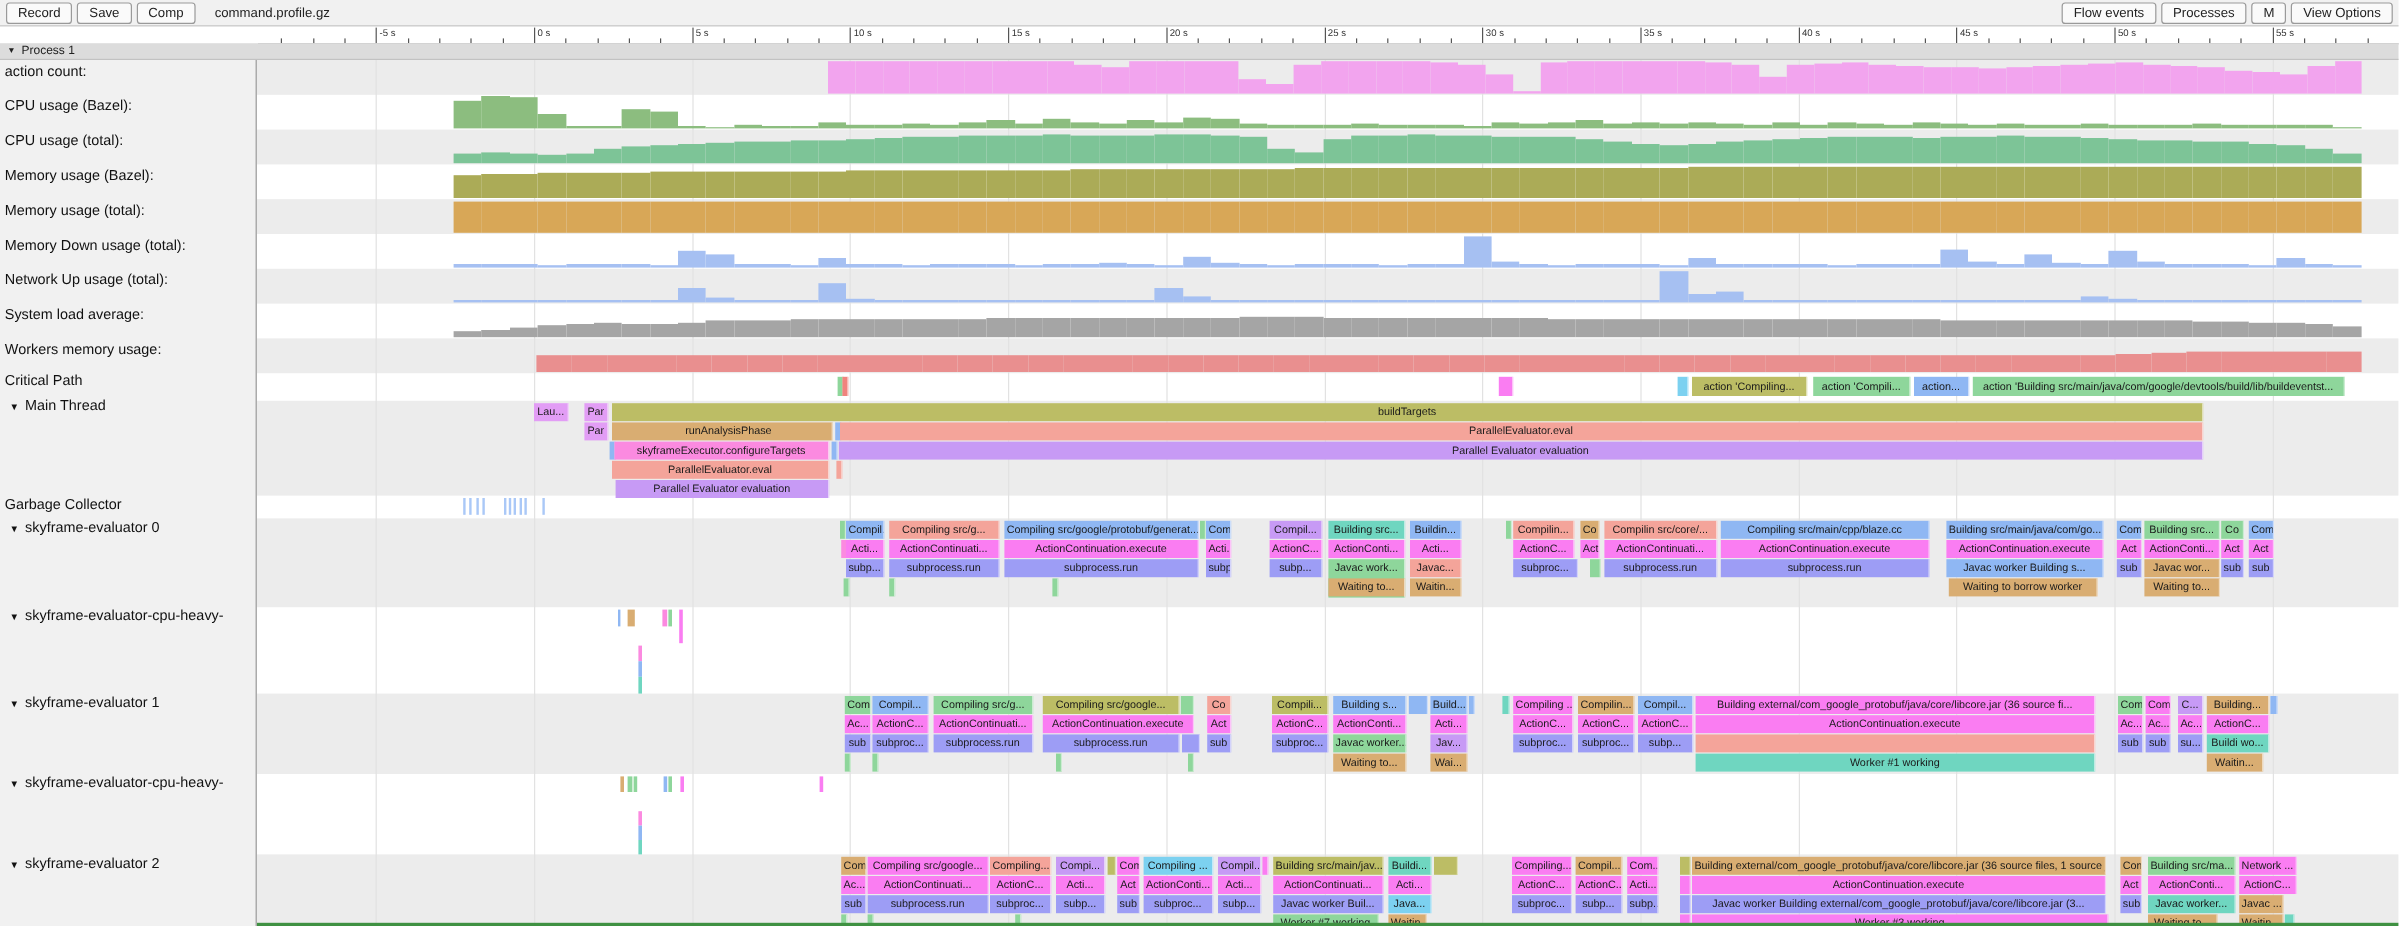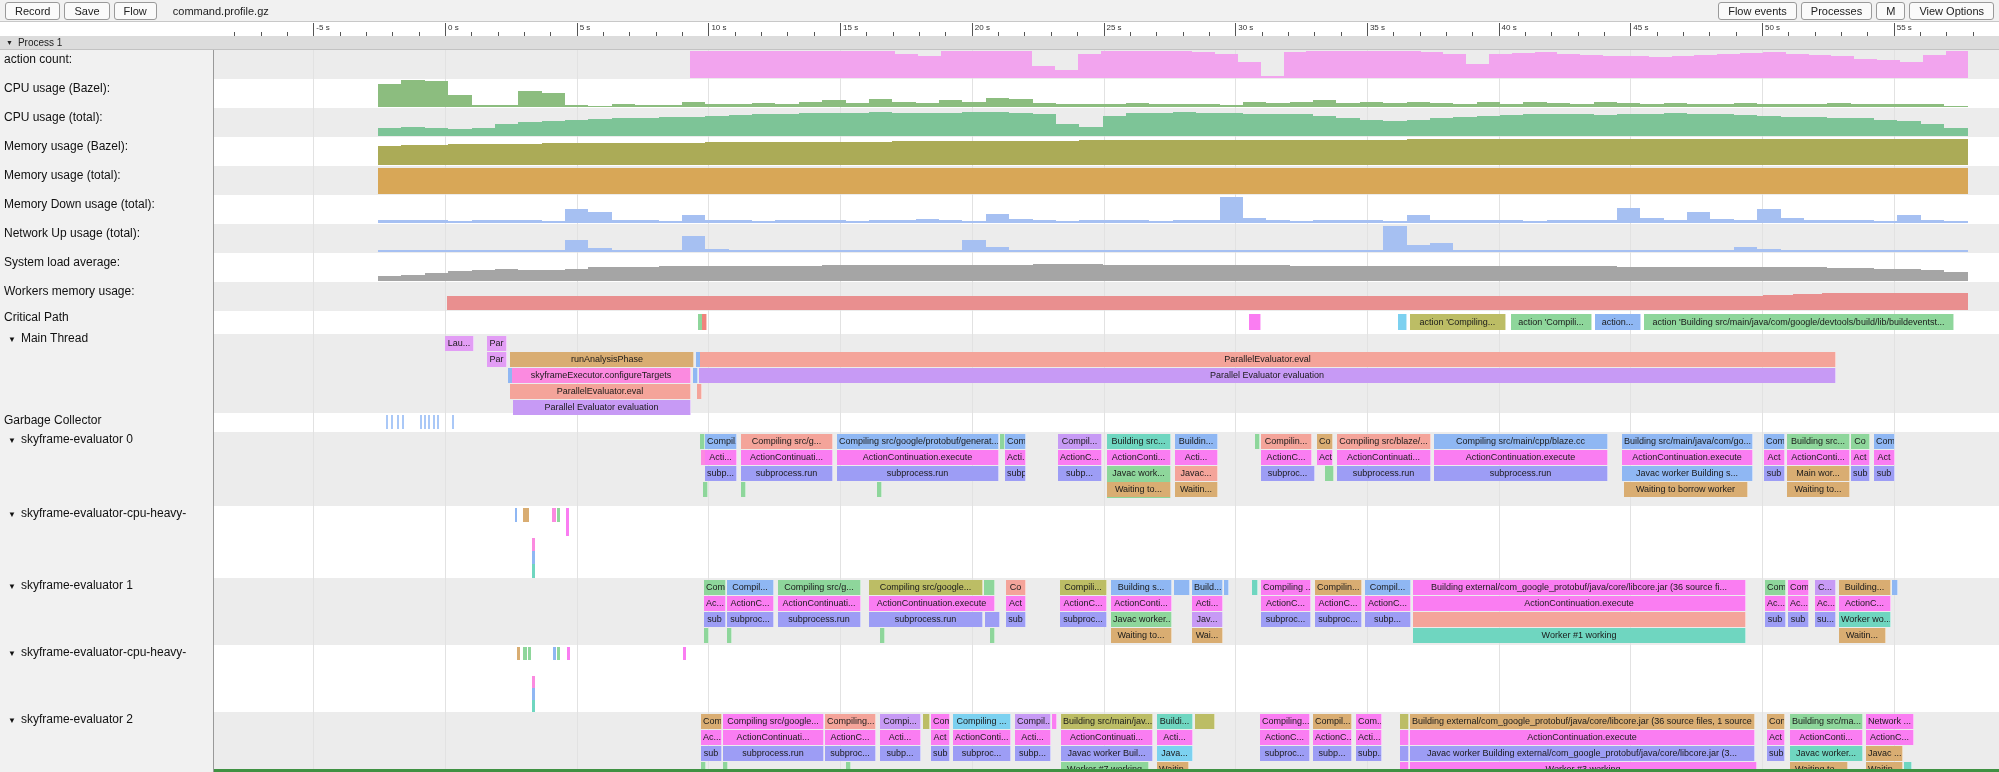--- a/index.html
+++ b/index.html
@@ -40,21 +40,21 @@
   .rect{position:absolute;}
 </style>
 </head>
 <body>
 
 <div id="app">
   <div class="toolbar">
     <span id="tb-left" style="display: flex; gap: 4px;">
         <button class="tbtn">Record</button>
         <button class="tbtn">Save</button>
-        <button class="tbtn">Flow</button>
+        <button class="tbtn">Comp</button>
       </span>
     <span class="tb-title">command.profile.gz</span>
     <span class="tb-spacer"></span>
     <span id="tb-right" style="display: flex; gap: 4px;">
         <button class="tbtn">Flow events</button>
         <button class="tbtn">Processes</button>
         <button class="tbtn">M</button>
         <button class="tbtn">View Options</button>
       </span>
   </div>
@@ -803,20 +803,21 @@
       <div class="slice" style="left: 484px; width: 2px; top: 264px; height: 16px; line-height: 16px; background: rgb(142, 214, 155);"></div>
       <div class="slice" style="left: 488px; width: 2px; top: 264px; height: 16px; line-height: 16px; background: rgb(240, 131, 125);"></div>
       <div class="slice" style="left: 1035px; width: 12px; top: 264px; height: 16px; line-height: 16px; background: rgb(250, 125, 242);"></div>
       <div class="slice" style="left: 1184px; width: 9px; top: 264px; height: 16px; line-height: 16px; background: rgb(124, 209, 240);"></div>
       <div class="slice" style="left: 1196px; width: 96px; top: 264px; height: 16px; line-height: 16px; background: rgb(188, 189, 101);">action 'Compiling...</div>
       <div class="slice" style="left: 1297px; width: 81px; top: 264px; height: 16px; line-height: 16px; background: rgb(142, 214, 155);">action 'Compili...</div>
       <div class="slice" style="left: 1381px; width: 46px; top: 264px; height: 16px; line-height: 16px; background: rgb(143, 183, 243);">action...</div>
       <div class="slice" style="left: 1430px; width: 310px; top: 264px; height: 16px; line-height: 16px; background: rgb(142, 214, 155);">action 'Building src/main/java/com/google/devtools/build/lib/buildeventst...</div>
       <div class="slice" style="left: 231px; width: 29px; top: 286px; height: 15px; line-height: 15px; background: rgb(226, 157, 245);">Lau...</div>
       <div class="slice" style="left: 273px; width: 20px; top: 286px; height: 15px; line-height: 15px; background: rgb(226, 157, 245);">Par</div>
+      <div class="slice" style="left: 296px; width: 1326px; top: 286px; height: 15px; line-height: 15px; background: rgb(188, 189, 101);">buildTargets</div>
       <div class="slice" style="left: 273px; width: 20px; top: 302px; height: 15px; line-height: 15px; background: rgb(226, 157, 245);">Par</div>
       <div class="slice" style="left: 296px; width: 184px; top: 302px; height: 15px; line-height: 15px; background: rgb(217, 173, 114); padding-left: 13px;">runAnalysisPhase</div>
       <div class="slice" style="left: 482px; width: 3px; top: 302px; height: 15px; line-height: 15px; background: rgb(143, 183, 243);"></div>
       <div class="slice" style="left: 486px; width: 1136px; top: 302px; height: 15px; line-height: 15px; background: rgb(244, 164, 154);">ParallelEvaluator.eval</div>
       <div class="slice" style="left: 294px; width: 4px; top: 318px; height: 15px; line-height: 15px; background: rgb(143, 183, 243);"></div>
       <div class="slice" style="left: 298px; width: 179px; top: 318px; height: 15px; line-height: 15px; background: rgb(251, 138, 224);">skyframeExecutor.configureTargets</div>
       <div class="slice" style="left: 479px; width: 5px; top: 318px; height: 15px; line-height: 15px; background: rgb(143, 183, 243);"></div>
       <div class="slice" style="left: 485px; width: 1137px; top: 318px; height: 15px; line-height: 15px; background: rgb(199, 154, 245);">Parallel Evaluator evaluation</div>
       <div class="slice" style="left: 296px; width: 181px; top: 334px; height: 15px; line-height: 15px; background: rgb(244, 164, 154);">ParallelEvaluator.eval</div>
       <div class="slice" style="left: 483px; width: 4px; top: 334px; height: 15px; line-height: 15px; background: rgb(244, 164, 154);"></div>
@@ -826,21 +827,21 @@
       <div class="slice" style="left: 527px; width: 92px; top: 384px; height: 15px; line-height: 15px; background: rgb(244, 164, 154);">Compiling src/g...</div>
       <div class="slice" style="left: 623px; width: 162px; top: 384px; height: 15px; line-height: 15px; background: rgb(143, 183, 243);">Compiling src/google/protobuf/generat...</div>
       <div class="slice" style="left: 786px; width: 3px; top: 384px; height: 15px; line-height: 15px; background: rgb(142, 214, 155);"></div>
       <div class="slice" style="left: 791px; width: 21px; top: 384px; height: 15px; line-height: 15px; background: rgb(143, 183, 243);">Comp...</div>
       <div class="slice" style="left: 844px; width: 44px; top: 384px; height: 15px; line-height: 15px; background: rgb(199, 154, 245);">Compil...</div>
       <div class="slice" style="left: 893px; width: 64px; top: 384px; height: 15px; line-height: 15px; background: rgb(111, 214, 192);">Building src...</div>
       <div class="slice" style="left: 961px; width: 43px; top: 384px; height: 15px; line-height: 15px; background: rgb(143, 183, 243);">Buildin...</div>
       <div class="slice" style="left: 1041px; width: 3px; top: 384px; height: 15px; line-height: 15px; background: rgb(142, 214, 155);"></div>
       <div class="slice" style="left: 1047px; width: 51px; top: 384px; height: 15px; line-height: 15px; background: rgb(244, 164, 154);">Compilin...</div>
       <div class="slice" style="left: 1103px; width: 16px; top: 384px; height: 15px; line-height: 15px; background: rgb(217, 173, 114);">Co</div>
-      <div class="slice" style="left: 1123px; width: 94px; top: 384px; height: 15px; line-height: 15px; background: rgb(244, 164, 154);">Compiling src/blaze/...</div>
+      <div class="slice" style="left: 1123px; width: 94px; top: 384px; height: 15px; line-height: 15px; background: rgb(244, 164, 154);">Compilin src/core/...</div>
       <div class="slice" style="left: 1220px; width: 174px; top: 384px; height: 15px; line-height: 15px; background: rgb(143, 183, 243);">Compiling src/main/cpp/blaze.cc</div>
       <div class="slice" style="left: 1408px; width: 131px; top: 384px; height: 15px; line-height: 15px; background: rgb(143, 183, 243);">Building src/main/java/com/go...</div>
       <div class="slice" style="left: 1550px; width: 21px; top: 384px; height: 15px; line-height: 15px; background: rgb(143, 183, 243);">Com</div>
       <div class="slice" style="left: 1573px; width: 63px; top: 384px; height: 15px; line-height: 15px; background: rgb(142, 214, 155);">Building src...</div>
       <div class="slice" style="left: 1637px; width: 19px; top: 384px; height: 15px; line-height: 15px; background: rgb(142, 214, 155);">Co</div>
       <div class="slice" style="left: 1660px; width: 21px; top: 384px; height: 15px; line-height: 15px; background: rgb(143, 183, 243);">Com</div>
       <div class="slice" style="left: 487px; width: 3px; top: 400px; height: 15px; line-height: 15px; background: rgb(251, 138, 224);"></div>
       <div class="slice" style="left: 491px; width: 32px; top: 400px; height: 15px; line-height: 15px; background: rgb(250, 125, 242);">Acti...</div>
       <div class="slice" style="left: 527px; width: 92px; top: 400px; height: 15px; line-height: 15px; background: rgb(250, 125, 242);">ActionContinuati...</div>
       <div class="slice" style="left: 623px; width: 162px; top: 400px; height: 15px; line-height: 15px; background: rgb(250, 125, 242);">ActionContinuation.execute</div>
@@ -863,21 +864,21 @@
       <div class="slice" style="left: 791px; width: 21px; top: 416px; height: 15px; line-height: 15px; background: rgb(157, 157, 245);">subp...</div>
       <div class="slice" style="left: 844px; width: 44px; top: 416px; height: 15px; line-height: 15px; background: rgb(157, 157, 245);">subp...</div>
       <div class="slice" style="left: 893px; width: 64px; top: 416px; height: 32px; line-height: 15px; background: rgb(142, 214, 155);">Javac work...</div>
       <div class="slice" style="left: 961px; width: 43px; top: 416px; height: 15px; line-height: 15px; background: rgb(244, 164, 154);">Javac...</div>
       <div class="slice" style="left: 1047px; width: 54px; top: 416px; height: 15px; line-height: 15px; background: rgb(157, 157, 245);">subproc...</div>
       <div class="slice" style="left: 1111px; width: 9px; top: 416px; height: 15px; line-height: 15px; background: rgb(142, 214, 155);"></div>
       <div class="slice" style="left: 1123px; width: 94px; top: 416px; height: 15px; line-height: 15px; background: rgb(157, 157, 245);">subprocess.run</div>
       <div class="slice" style="left: 1220px; width: 174px; top: 416px; height: 15px; line-height: 15px; background: rgb(157, 157, 245);">subprocess.run</div>
       <div class="slice" style="left: 1408px; width: 131px; top: 416px; height: 15px; line-height: 15px; background: rgb(143, 183, 243);">Javac worker Building s...</div>
       <div class="slice" style="left: 1550px; width: 21px; top: 416px; height: 15px; line-height: 15px; background: rgb(157, 157, 245);">sub</div>
-      <div class="slice" style="left: 1573px; width: 63px; top: 416px; height: 15px; line-height: 15px; background: rgb(217, 173, 114);">Main wor...</div>
+      <div class="slice" style="left: 1573px; width: 63px; top: 416px; height: 15px; line-height: 15px; background: rgb(217, 173, 114);">Javac wor...</div>
       <div class="slice" style="left: 1637px; width: 19px; top: 416px; height: 15px; line-height: 15px; background: rgb(157, 157, 245);">sub</div>
       <div class="slice" style="left: 1660px; width: 21px; top: 416px; height: 15px; line-height: 15px; background: rgb(157, 157, 245);">sub</div>
       <div class="slice" style="left: 489px; width: 2px; top: 432px; height: 15px; line-height: 15px; background: rgb(142, 214, 155);"></div>
       <div class="slice" style="left: 527px; width: 2px; top: 432px; height: 15px; line-height: 15px; background: rgb(142, 214, 155);"></div>
       <div class="slice" style="left: 663px; width: 2px; top: 432px; height: 15px; line-height: 15px; background: rgb(142, 214, 155);"></div>
       <div class="slice" style="left: 893px; width: 64px; top: 432px; height: 15px; line-height: 15px; background: rgb(217, 173, 114);">Waiting to...</div>
       <div class="slice" style="left: 961px; width: 43px; top: 432px; height: 15px; line-height: 15px; background: rgb(217, 173, 114);">Waitin...</div>
       <div class="slice" style="left: 1410px; width: 124px; top: 432px; height: 15px; line-height: 15px; background: rgb(217, 173, 114);">Waiting to borrow worker</div>
       <div class="slice" style="left: 1573px; width: 63px; top: 432px; height: 15px; line-height: 15px; background: rgb(217, 173, 114);">Waiting to...</div>
       <div class="slice" style="left: 490px; width: 22px; top: 530px; height: 15px; line-height: 15px; background: rgb(142, 214, 155);">Com</div>
@@ -926,21 +927,21 @@
       <div class="slice" style="left: 846px; width: 47px; top: 562px; height: 15px; line-height: 15px; background: rgb(157, 157, 245);">subproc...</div>
       <div class="slice" style="left: 897px; width: 61px; top: 562px; height: 15px; line-height: 15px; background: rgb(142, 214, 155);">Javac worker...</div>
       <div class="slice" style="left: 978px; width: 31px; top: 562px; height: 15px; line-height: 15px; background: rgb(199, 154, 245);">Jav...</div>
       <div class="slice" style="left: 1047px; width: 50px; top: 562px; height: 15px; line-height: 15px; background: rgb(157, 157, 245);">subproc...</div>
       <div class="slice" style="left: 1101px; width: 47px; top: 562px; height: 15px; line-height: 15px; background: rgb(157, 157, 245);">subproc...</div>
       <div class="slice" style="left: 1151px; width: 46px; top: 562px; height: 15px; line-height: 15px; background: rgb(157, 157, 245);">subp...</div>
       <div class="slice" style="left: 1199px; width: 333px; top: 562px; height: 15px; line-height: 15px; background: rgb(244, 164, 154);"></div>
       <div class="slice" style="left: 1551px; width: 21px; top: 562px; height: 15px; line-height: 15px; background: rgb(157, 157, 245);">sub</div>
       <div class="slice" style="left: 1574px; width: 21px; top: 562px; height: 15px; line-height: 15px; background: rgb(157, 157, 245);">sub</div>
       <div class="slice" style="left: 1601px; width: 21px; top: 562px; height: 15px; line-height: 15px; background: rgb(157, 157, 245);">su...</div>
-      <div class="slice" style="left: 1625px; width: 52px; top: 562px; height: 15px; line-height: 15px; background: rgb(111, 214, 192);">Worker wo...</div>
+      <div class="slice" style="left: 1625px; width: 52px; top: 562px; height: 15px; line-height: 15px; background: rgb(111, 214, 192);">Buildi wo...</div>
       <div class="slice" style="left: 490px; width: 2px; top: 578px; height: 15px; line-height: 15px; background: rgb(142, 214, 155);"></div>
       <div class="slice" style="left: 513px; width: 2px; top: 578px; height: 15px; line-height: 15px; background: rgb(142, 214, 155);"></div>
       <div class="slice" style="left: 666px; width: 2px; top: 578px; height: 15px; line-height: 15px; background: rgb(142, 214, 155);"></div>
       <div class="slice" style="left: 776px; width: 2px; top: 578px; height: 15px; line-height: 15px; background: rgb(142, 214, 155);"></div>
       <div class="slice" style="left: 897px; width: 61px; top: 578px; height: 15px; line-height: 15px; background: rgb(217, 173, 114);">Waiting to...</div>
       <div class="slice" style="left: 978px; width: 31px; top: 578px; height: 15px; line-height: 15px; background: rgb(217, 173, 114);">Wai...</div>
       <div class="slice" style="left: 1199px; width: 333px; top: 578px; height: 15px; line-height: 15px; background: rgb(111, 214, 192);">Worker #1 working</div>
       <div class="slice" style="left: 1625px; width: 47px; top: 578px; height: 15px; line-height: 15px; background: rgb(217, 173, 114);">Waitin...</div>
       <div class="slice" style="left: 487px; width: 21px; top: 664px; height: 15px; line-height: 15px; background: rgb(217, 173, 114);">Com</div>
       <div class="slice" style="left: 509px; width: 101px; top: 664px; height: 15px; line-height: 15px; background: rgb(250, 125, 242);">Compiling src/google...</div>

